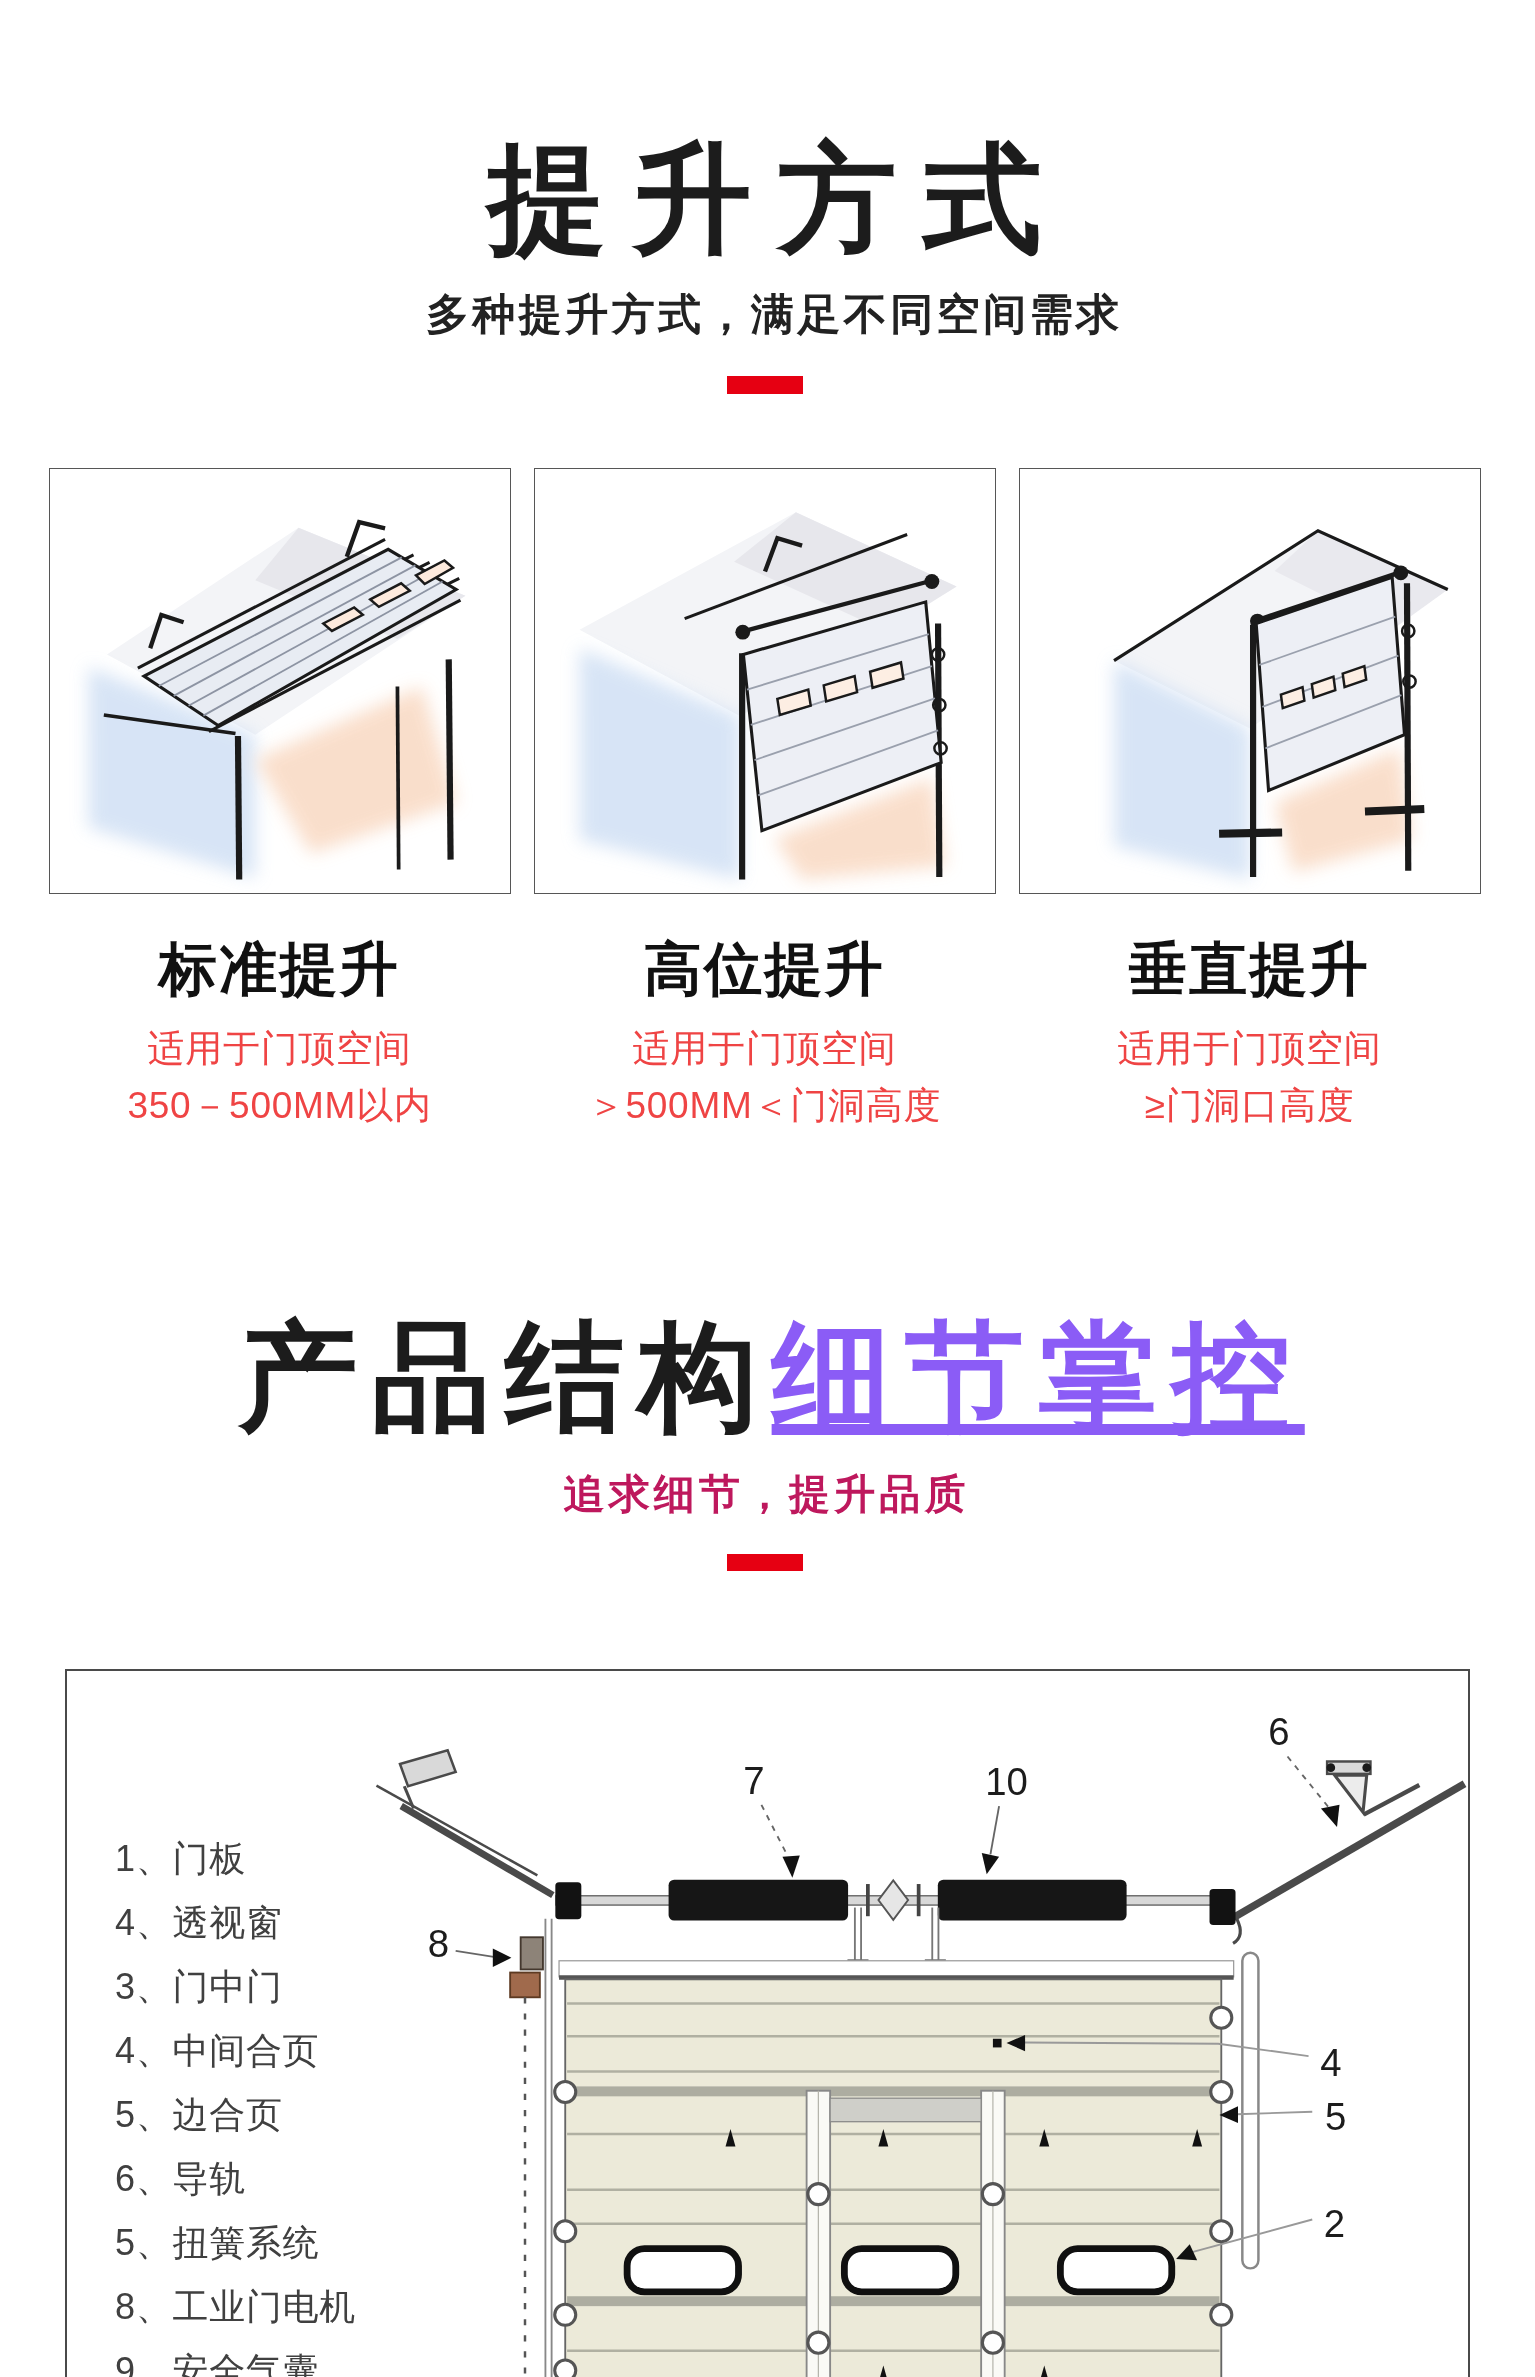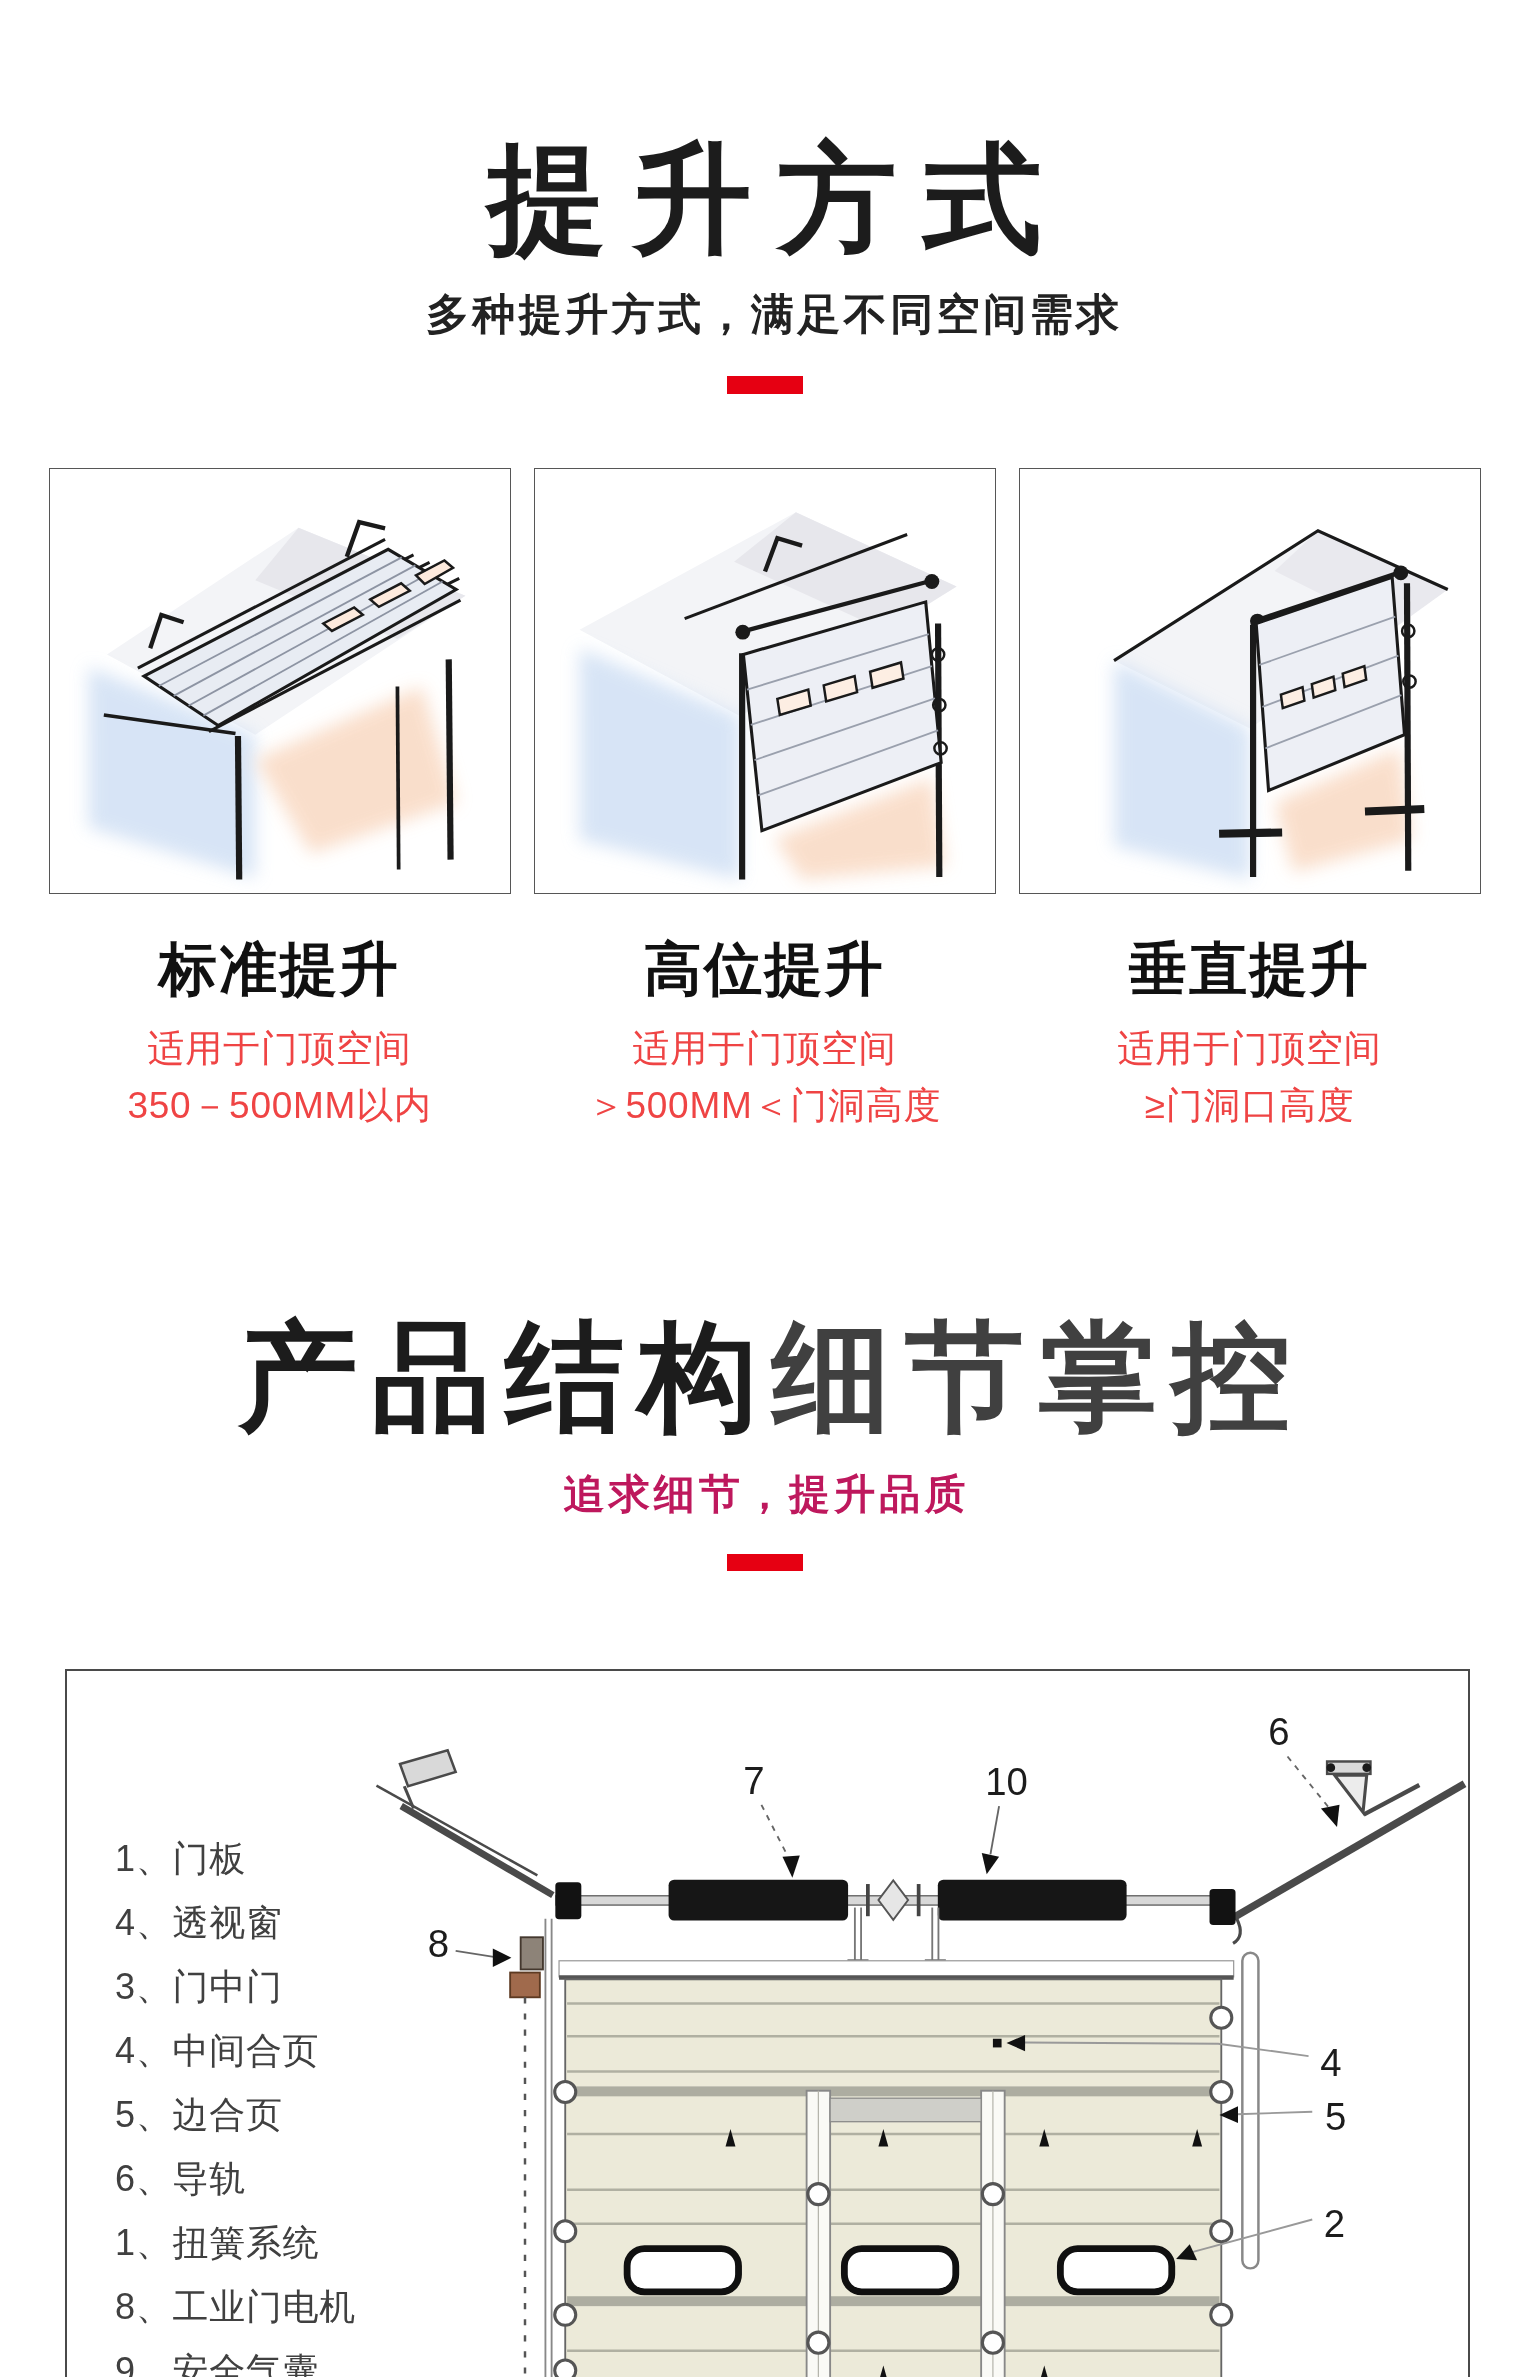--- a/index.html
+++ b/index.html
@@ -3,21 +3,21 @@
 <meta charset="utf-8">
 <style>
   html,body{margin:0;padding:0;}
   body{font-family:"Liberation Sans","DejaVu Sans",sans-serif;background:#fff;}
   .page{position:relative;width:1529px;height:2377px;background:#fff;overflow:hidden;}
 
   
   .sec{ text-align:center; }
   .big-title{margin:131px 0 0 0;font-size:119px;line-height:1.15;font-weight:bold;color:#1c1c1c;
              letter-spacing:0.22em;text-indent:0.22em;}
-  .big-title .blue{color:#404040;}
+  .big-title .blue{color:#8b5cf6;text-decoration:underline;}
   .sub1{margin-top:18.6px;font-size:43px;font-weight:bold;color:#222;letter-spacing:0.08em;text-indent:0.08em;padding-left:16px;}
   .divider{width:76px;height:17.3px;background:#e60012;margin:32px auto 0 auto;}
 
   .cards{display:flex;justify-content:center;gap:23px;margin-top:74px;}
   .card{width:462px;}
   .imgbox{height:426px;border:1.9px solid #565656;background:#fff;box-sizing:border-box;}
   .imgbox svg{display:block;width:100%;height:100%;}
   .cap-name{margin-top:37px;font-size:58px;font-weight:bold;color:#111;letter-spacing:0.04em;}
   .cap-line{margin-top:15px;font-size:37px;color:#ef4444;letter-spacing:0.02em;}
   .cap-line + .cap-line{margin-top:7.4px;}
@@ -322,20 +322,20 @@
         </g>
       </svg>
 
       <ul class="parts">
         <li>1、门板</li>
         <li>4、透视窗</li>
         <li>3、门中门</li>
         <li>4、中间合页</li>
         <li>5、边合页</li>
         <li>6、导轨</li>
-        <li>1、扭簧系统</li>
+        <li>5、扭簧系统</li>
         <li>8、工业门电机</li>
         <li>9、安全气囊</li>
       </ul>
     </div>
   </section>
 </div>
 
 
 </body></html>

